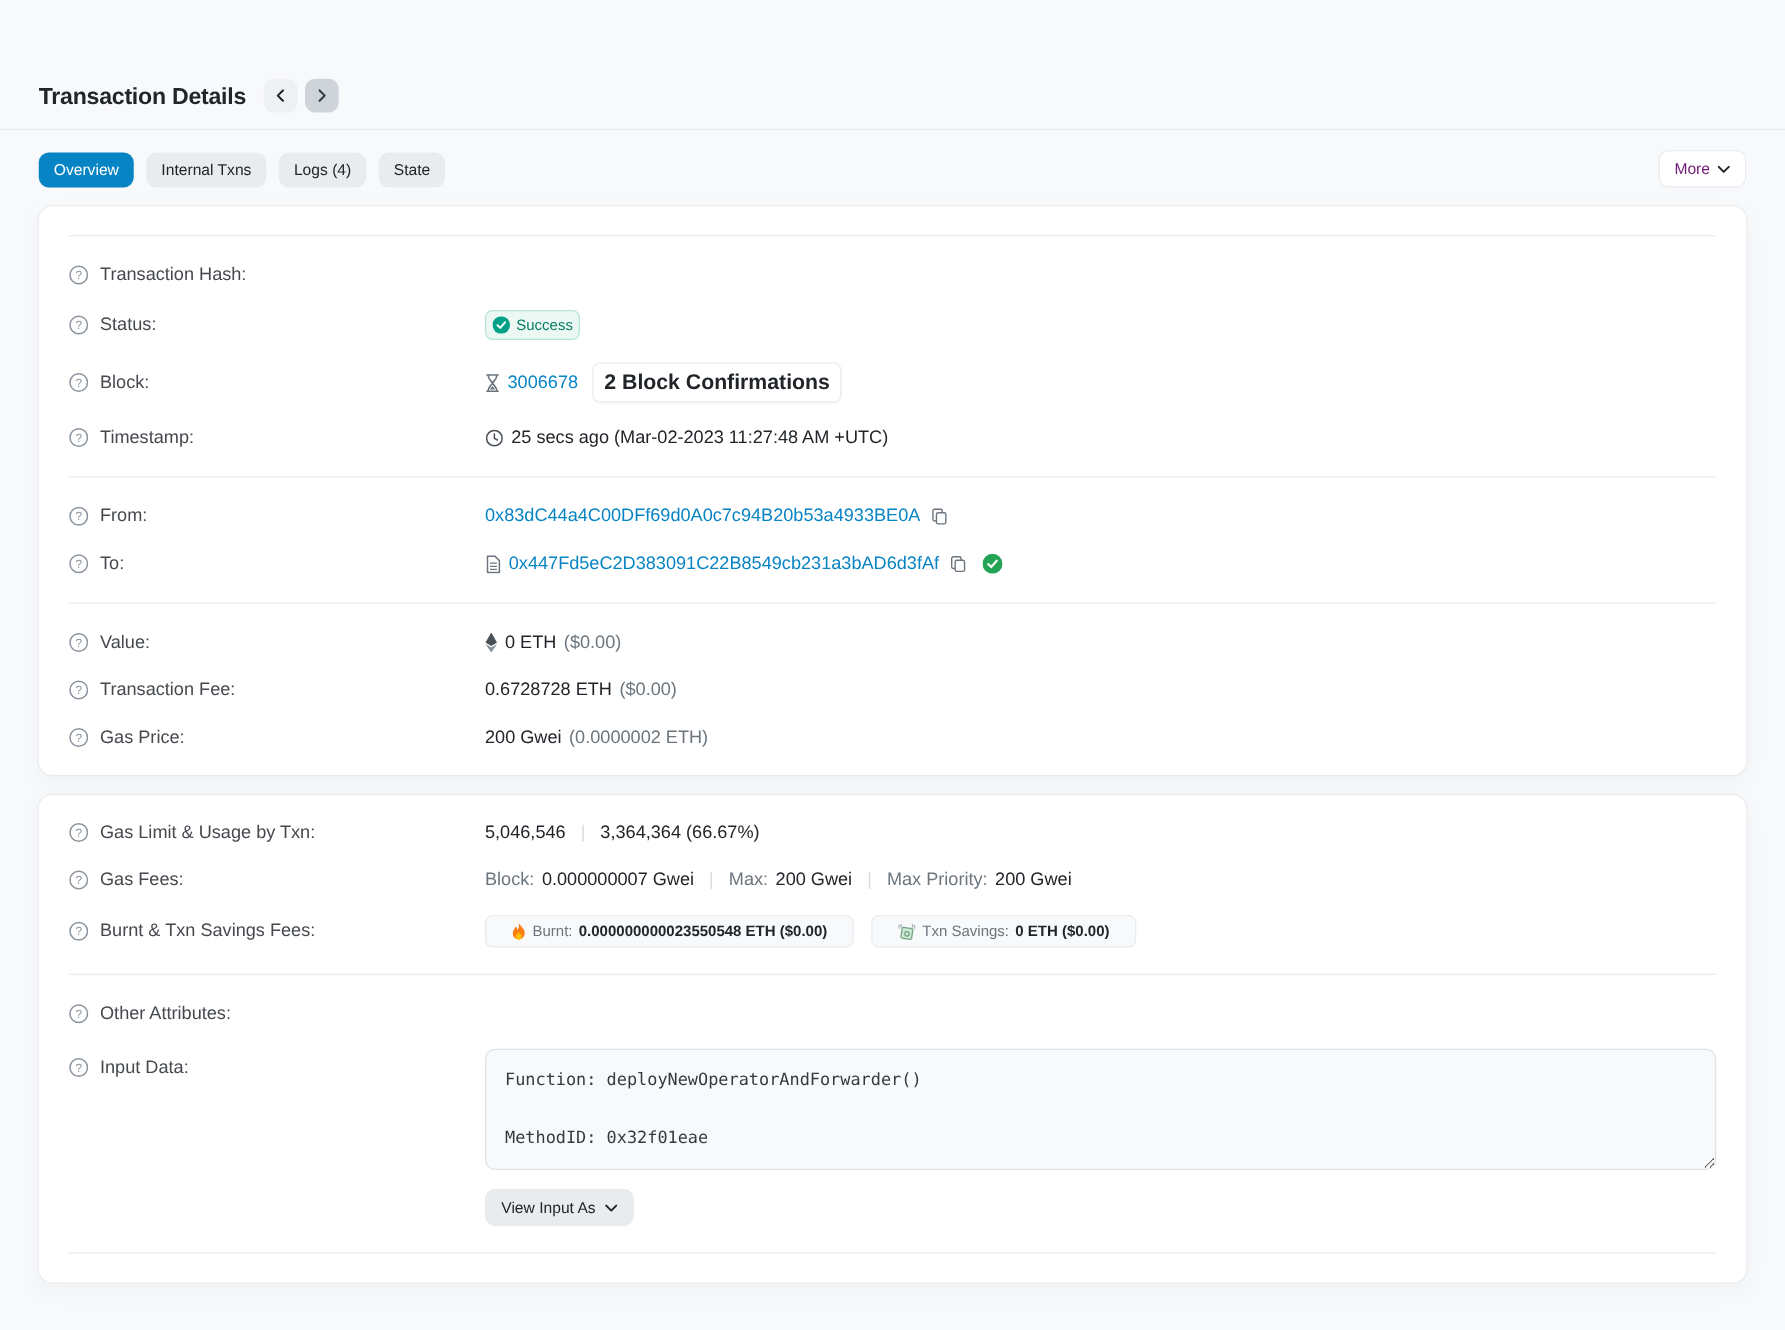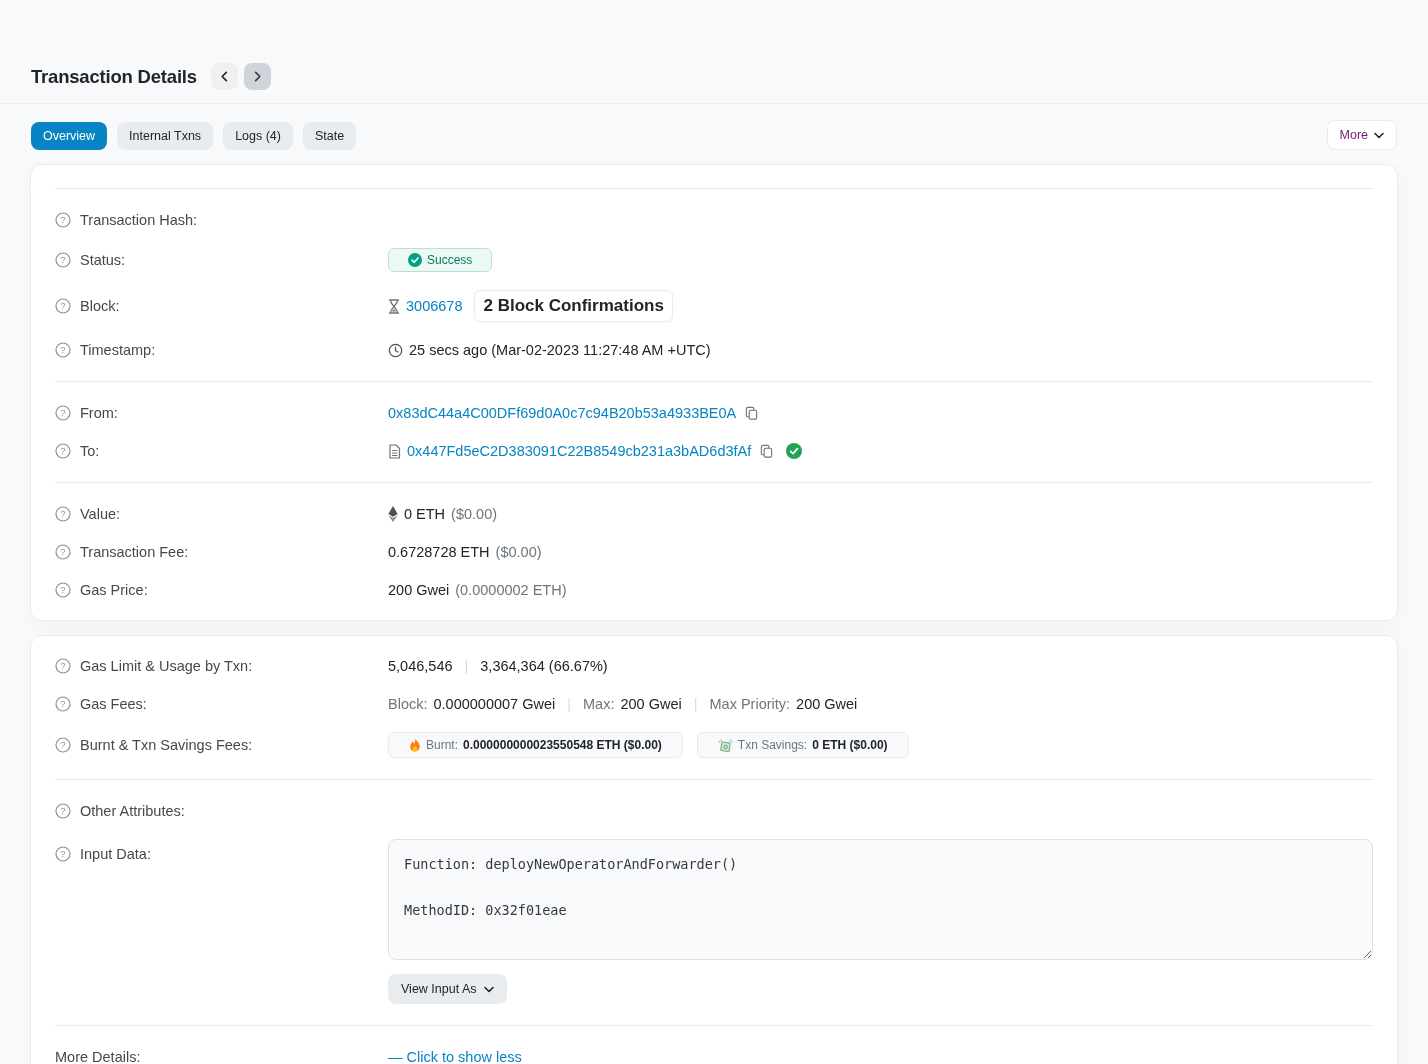--- a/index.html
+++ b/index.html
@@ -43,33 +43,33 @@
     gap:9px; color:#45494e; }
   .row-value { display:flex; align-items:center; gap:6px; flex-wrap:wrap; color:#212529; }
   .muted { color:#6c757d; }
   .sep { color:#d8dde3; padding:0 6px; }
   a.link { color:#0784c3; text-decoration:none; cursor:pointer; }
   .icon-btn { background:none; border:none; padding:0 2px; cursor:pointer;
     display:inline-flex; align-items:center; }
   
   .badge-success { display:inline-flex; align-items:center; gap:5px;
     background:#ecf8f3; border:1px solid #b4e3d3; color:#077d64;
-    border-radius:6px; padding:4px 19px; font-size:12px; font-weight:500; }
+    border-radius:6px; padding:4px 5px; font-size:12px; font-weight:500; }
   .badge-outline { display:inline-flex; align-items:center; gap:4px;
     background:#fff; border:1px solid #e9ecef; border-radius:6px;
     padding:5px 8px; font-size:17px; font-weight:700; color:#212529;
     box-shadow:0 1px 2px rgba(0,0,0,.03); }
   .badge-soft { display:inline-flex; align-items:center; gap:5px;
     background:#f8f9fa; border:1px solid #e9ecef; border-radius:6px;
     padding:5px 20px; font-size:12px; color:#6c757d; }
   .badge-soft b { color:#212529; font-weight:700; }
   .badge-gap { margin-right:8px; }
   
   .input-data-wrap { flex:1; }
-  .input-data { width:100%; height:121px; background:#f8f9fa; border:1px solid #dee2e6;
+  .input-data { width:100%; height:97px; background:#f8f9fa; border:1px solid #dee2e6;
     border-radius:8px; padding:13px 15px; font-family:"DejaVu Sans Mono", monospace;
     font-size:13.5px; line-height:1.7; color:#343a40; resize:vertical; }
   .view-input-btn { margin-top:11px; background:#e9ecef; border:none; border-radius:8px;
     padding:8px 13px; font-size:12.5px; color:#212529; cursor:pointer;
     display:inline-flex; align-items:center; gap:7px; font-family:"Liberation Sans", sans-serif; }
   
   .page-footer { padding:14px 31px; font-size:13.5px; color:#2f363d;
     display:flex; align-items:center; gap:7px; }
   svg { display:block; }
 </style>
@@ -425,26 +425,18 @@
           <svg width="10" height="7" viewBox="0 0 10 7">
               <polyline points="1,1.5 5,5.5 9,1.5" fill="none" stroke="#212529" stroke-width="1.6" stroke-linecap="round" stroke-linejoin="round"></polyline>
             </svg>
         </span>
       </button>
     </div>
   </div>
 
   <div class="divider"></div>
 
-  <div class="row">
-    <div class="row-label">
-      <span>More Details:</span>
-    </div>
-    <div class="row-value">
-      <a class="link">— Click to show less</a>
-    </div>
-  </div>
 </div>
 
 <div class="page-footer">
   
   
 </div>
 
 </body></html>

